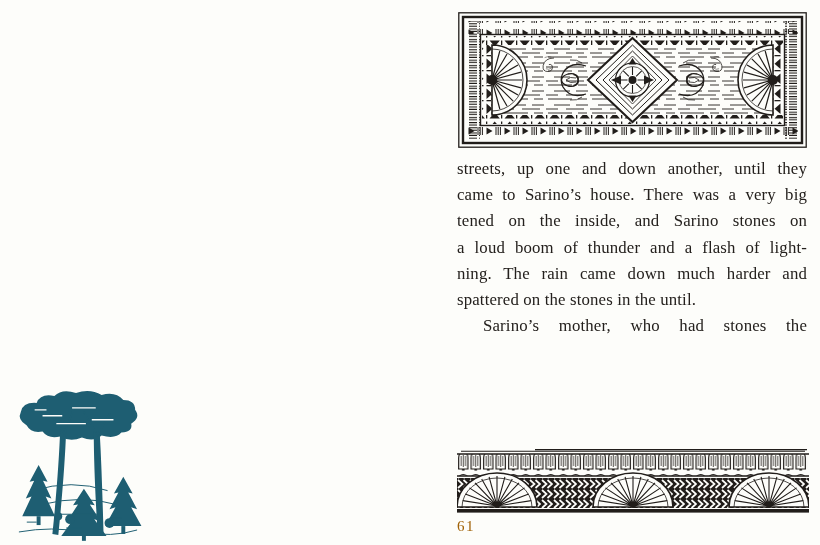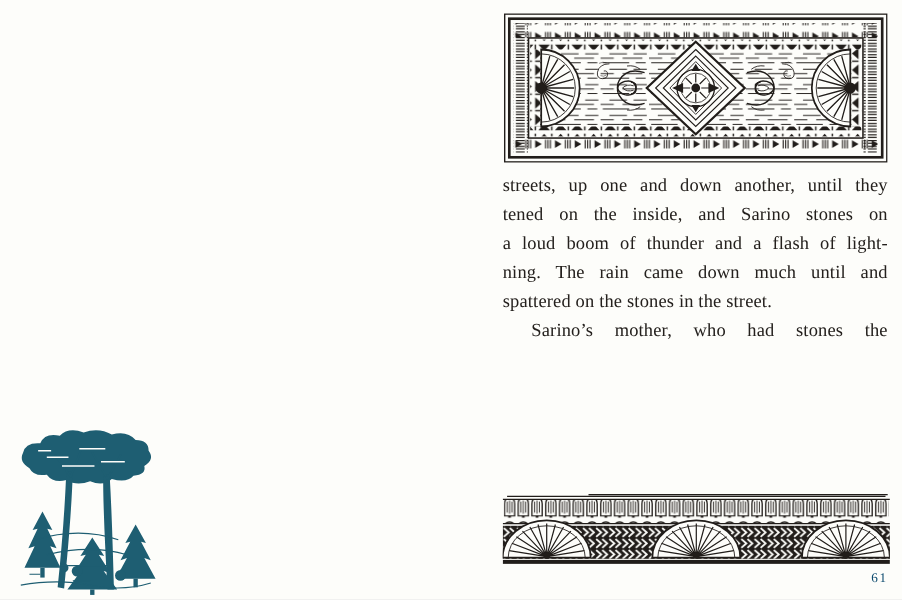--- a/index.html
+++ b/index.html
@@ -18,21 +18,21 @@
   }
   .line{
     height:26.2px;overflow:hidden;
     text-align:justify;text-align-last:justify;
   }
   .line.noj{text-align:left;text-align-last:left;}
   .line.indent{text-indent:26px;}
   .tailpiece{position:absolute;left:457px;top:449px;width:352px;height:70px;}
   .folio{
     position:absolute;left:457px;top:518px;width:350px;
-    text-align:right;font-size:12px;letter-spacing:1.5px;color:#0c4a6e;
+    text-align:left;font-size:15px;letter-spacing:1.5px;color:#a16207;
   }
 </style>
 </head>
 <body>
 
 <div class="spread">
 
   <svg class="vignette" viewBox="0 0 132 155">
     <g fill="#1e5e72" stroke="none">
       <path d="M14 38 Q4 32 8 24 Q10 14 24 15 Q28 5 42 8 Q50 0 64 5 Q78 0 90 7 Q104 3 112 12 Q124 12 124 22 Q130 30 120 36 Q122 44 110 45 Q104 52 90 48 Q82 55 70 50 Q58 55 48 49 Q36 52 30 44 Q18 46 14 38 Z"></path>
@@ -139,24 +139,25 @@
         <path d="M174.5 55 V63 M174.5 73 V81 M161.5 68 H169.5 M179.5 68 H187.5 M165.3 58.8 L170.9 64.4 M178.1 71.6 L183.7 77.2 M165.3 77.2 L170.9 71.6 M178.1 64.4 L183.7 58.8"></path>
       </g>
       <circle cx="174.5" cy="68" r="4" fill="#211d1a"></circle>
       <path d="M153 68 l10 -4.5 v9 Z M196 68 l-10 -4.5 v9 Z" fill="#211d1a"></path>
       <path d="M174.5 46 l-4 6.5 h8 Z M174.5 90 l-4 -6.5 h8 Z" fill="#211d1a"></path>
     </g>
   </svg>
 
   <div class="textblock">
     <div class="line">streets, up one and down another, until they</div>
+    <div class="line">came to Sarino’s house. There was a very big</div>
     <div class="line">tened on the inside, and Sarino stones on</div>
     <div class="line">a loud boom of thunder and a flash of light-</div>
-    <div class="line">ning. The rain came down much until and</div>
-    <div class="line noj">spattered on the stones in the street.</div>
+    <div class="line">ning. The rain came down much harder and</div>
+    <div class="line noj">spattered on the stones in the until.</div>
     <div class="line indent">Sarino’s mother, who had stones the</div>
   </div>
 
   <svg class="tailpiece" viewBox="0 0 352 70">
     <defs>
       <pattern id="tp-bells" width="12.5" height="22" patternUnits="userSpaceOnUse">
         <path d="M1.6 20 V9 Q1.6 3.5 6.25 3.5 Q10.9 3.5 10.9 9 V20" fill="none" stroke="#211d1a" stroke-width="1.2"></path>
         <path d="M4.1 7 V17 M6.25 6 V18 M8.4 7 V17" stroke="#211d1a" stroke-width="0.8" fill="none"></path>
         <path d="M1 20 H11.5" stroke="#211d1a" stroke-width="1"></path>
         <rect x="5" y="20" width="2.5" height="1.6" fill="#211d1a"></rect>

